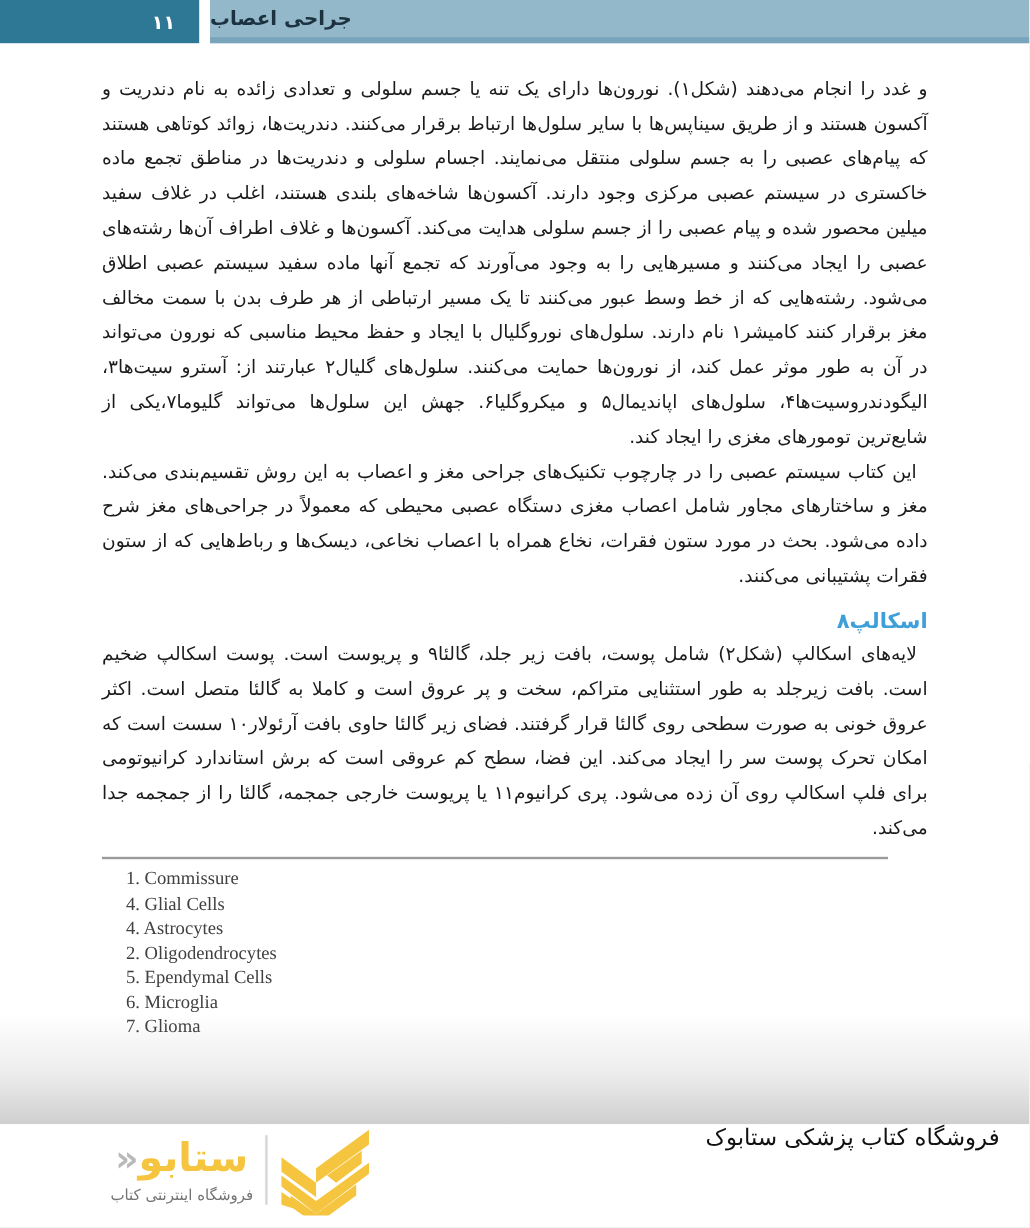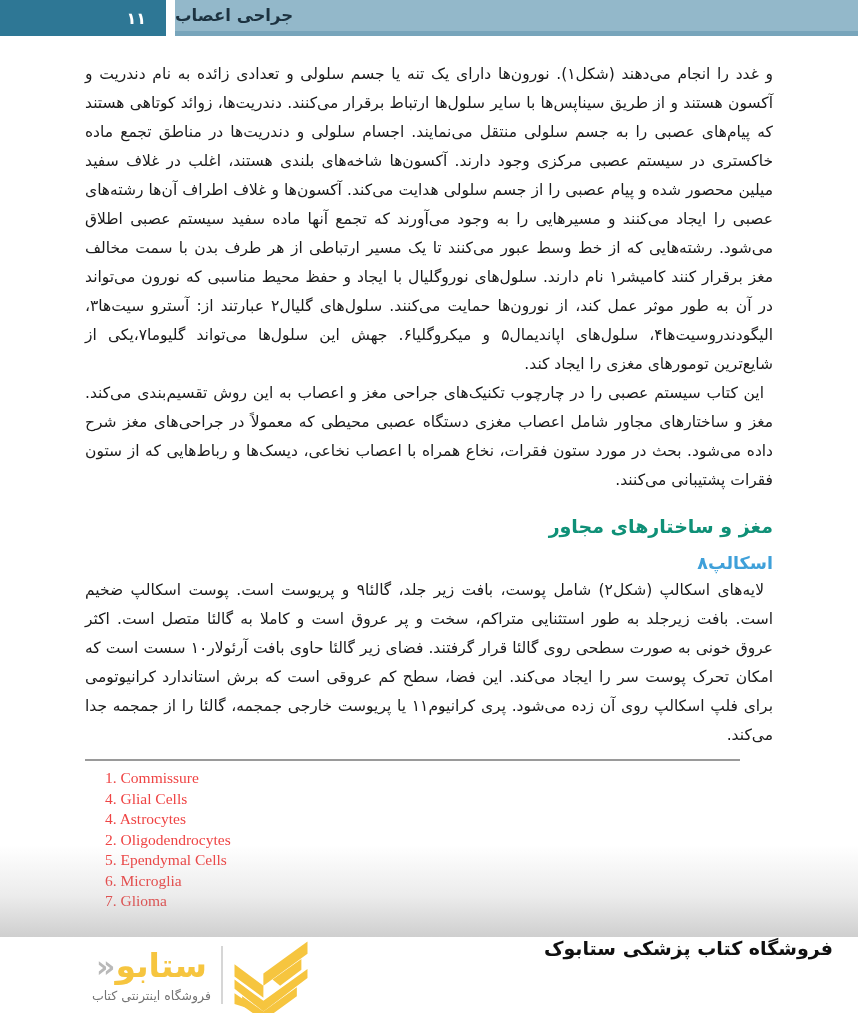--- a/index.html
+++ b/index.html
@@ -46,21 +46,21 @@
   }
   .para-3 { margin-top:8px; }
 
   .fn-rule {
     border:none; border-top:2px solid #9a9a9a;
     width:655px; margin:9px 33px 7px 0;
   }
   .footnotes {
     direction:ltr; text-align:left; padding-left:20px;
     font-family:"Liberation Serif", serif;
-    font-size:15.5px; line-height:20.5px; color:#ef4444;
+    font-size:15.5px; line-height:20.5px; color:#404040;
   }
 
   
   .scan-fade {
     position:absolute; left:0; bottom:0; width:858px; height:92px;
     background:linear-gradient(to bottom,
       rgba(150,150,150,0) 0%,
       rgba(150,150,150,0.18) 55%,
       rgba(140,140,140,0.42) 100%);
     pointer-events:none;
@@ -75,21 +75,21 @@
   .logo-group { display:flex; align-items:center; gap:10px; }
   .logo-text-col { display:flex; flex-direction:column; align-items:center; }
   .logo-wordmark { direction:rtl; font-size:33px; font-weight:bold; line-height:36px; letter-spacing:1px; }
   .wm-yellow { color:#f6c53f; }
   .wm-gray { color:#b9b9b9; font-size:30px; }
   .logo-tagline { direction:rtl; color:#737373; font-size:12.5px; margin-top:3px; }
   .logo-divider { width:2px; height:58px; background:#d6d6d6; }
   .logo-icon svg { display:block; }
 
   .footer-right { display:flex; flex-direction:column; align-items:flex-end; gap:4px; }
-  .store-line { direction:rtl; color:#111; font-size:19px; font-weight:bold; }
+  .store-line { direction:rtl; color:#111; font-size:19px; font-weight:normal; }
   .store-url {
     direction:ltr; font-size:24px; font-weight:bold; color:#161616;
     letter-spacing:7px; white-space:nowrap;
   }
   .url-accent { color:#f1bb1d; }
 </style>
 </head>
 <body>
 
 <div class="page">
@@ -101,21 +101,20 @@
         <span>۱۱</span>
       </div>
       <div class="hdr-bar">
         <span class="hdr-title">جراحی اعصاب</span>
       </div>
     </div>
 
     <div class="content">
       <p class="para-1">و غدد را انجام می‌دهند (شکل۱). نورون‌ها دارای یک تنه یا جسم سلولی و تعدادی زائده به نام دندریت و آکسون هستند و از طریق سیناپس‌ها با سایر سلول‌ها ارتباط برقرار می‌کنند. دندریت‌ها، زوائد کوتاهی هستند که پیام‌های عصبی را به جسم سلولی منتقل می‌نمایند. اجسام سلولی و دندریت‌ها در مناطق تجمع ماده خاکستری در سیستم عصبی مرکزی وجود دارند. آکسون‌ها شاخه‌های بلندی هستند، اغلب در غلاف سفید میلین محصور شده و پیام عصبی را از جسم سلولی هدایت می‌کند. آکسون‌ها و غلاف اطراف آن‌ها رشته‌های عصبی را ایجاد می‌کنند و مسیرهایی را به وجود می‌آورند که تجمع آنها ماده سفید سیستم عصبی اطلاق می‌شود. رشته‌هایی که از خط وسط عبور می‌کنند تا یک مسیر ارتباطی از هر طرف بدن با سمت مخالف مغز برقرار کنند کامیشر۱ نام دارند. سلول‌های نوروگلیال با ایجاد و حفظ محیط مناسبی که نورون می‌تواند در آن به طور موثر عمل کند، از نورون‌ها حمایت می‌کنند. سلول‌های گلیال۲ عبارتند از: آسترو سیت‌ها۳، الیگودندروسیت‌ها۴، سلول‌های اپاندیمال۵ و میکروگلیا۶. جهش این سلول‌ها می‌تواند گلیوما۷،یکی از شایع‌ترین تومورهای مغزی را ایجاد کند.</p>
       <p class="para-2 para-indent">این کتاب سیستم عصبی را در چارچوب تکنیک‌های جراحی مغز و اعصاب به این روش تقسیم‌بندی می‌کند. مغز و ساختارهای مجاور شامل اعصاب مغزی دستگاه عصبی محیطی که معمولاً در جراحی‌های مغز شرح داده می‌شود. بحث در مورد ستون فقرات، نخاع همراه با اعصاب نخاعی، دیسک‌ها و رباط‌هایی که از ستون فقرات پشتیبانی می‌کنند.</p>
-      <h2 class="h-teal">مغز و ساختارهای مجاور</h2>
       <h3 class="h-blue">اسکالپ۸</h3>
       <p class="para-3 para-indent">لایه‌های اسکالپ (شکل۲) شامل پوست، بافت زیر جلد، گالئا۹ و پریوست است. پوست اسکالپ ضخیم است. بافت زیرجلد به طور استثنایی متراکم، سخت و پر عروق است و کاملا به گالئا متصل است. اکثر عروق خونی به صورت سطحی روی گالئا قرار گرفتند. فضای زیر گالئا حاوی بافت آرئولار۱۰ سست است که امکان تحرک پوست سر را ایجاد می‌کند. این فضا، سطح کم عروقی است که برش استاندارد کرانیوتومی برای فلپ اسکالپ روی آن زده می‌شود. پری کرانیوم۱۱ یا پریوست خارجی جمجمه، گالئا را از جمجمه جدا می‌کند.</p>
 
       <hr class="fn-rule">
 
       <div class="footnotes">
         <div>1. Commissure</div>
         <div>4. Glial Cells</div>
         <div>4. Astrocytes</div>
         <div>2. Oligodendrocytes</div>

